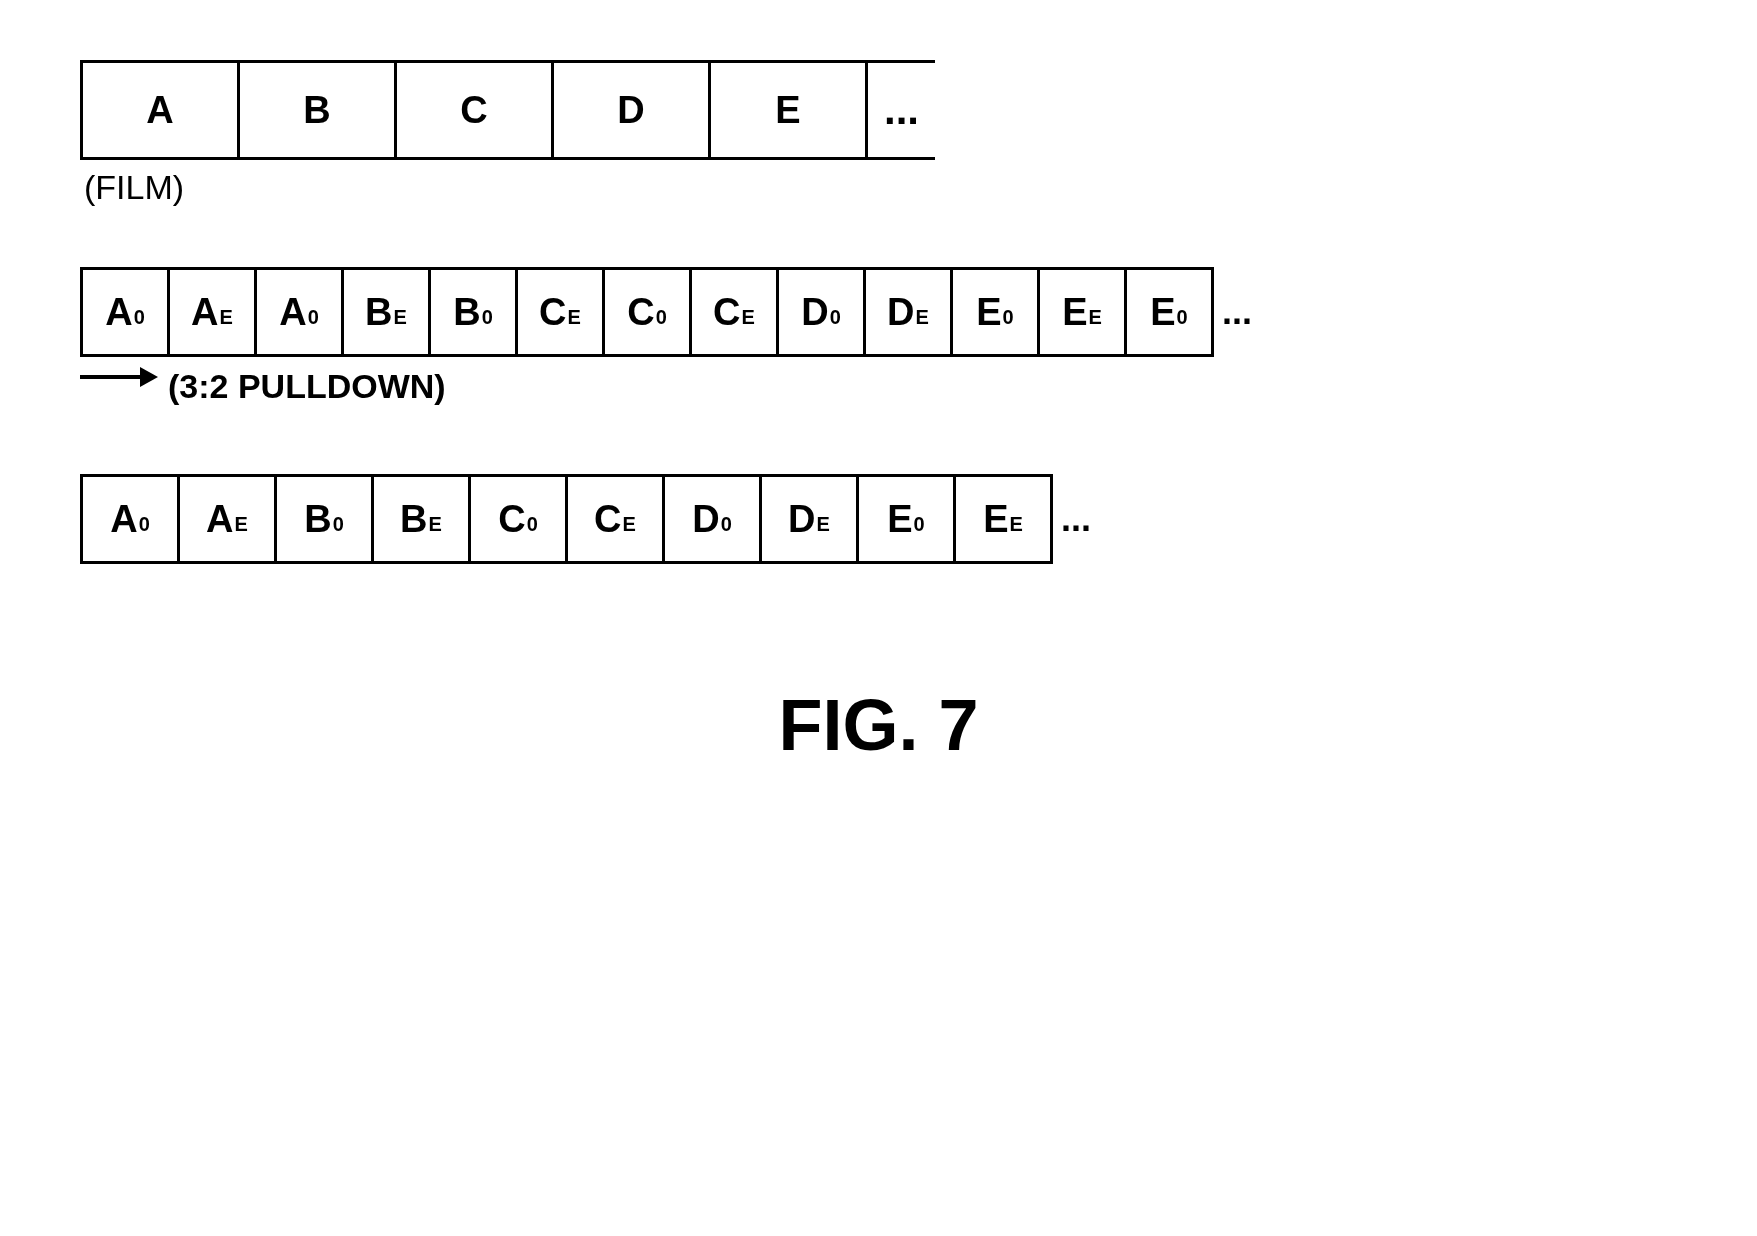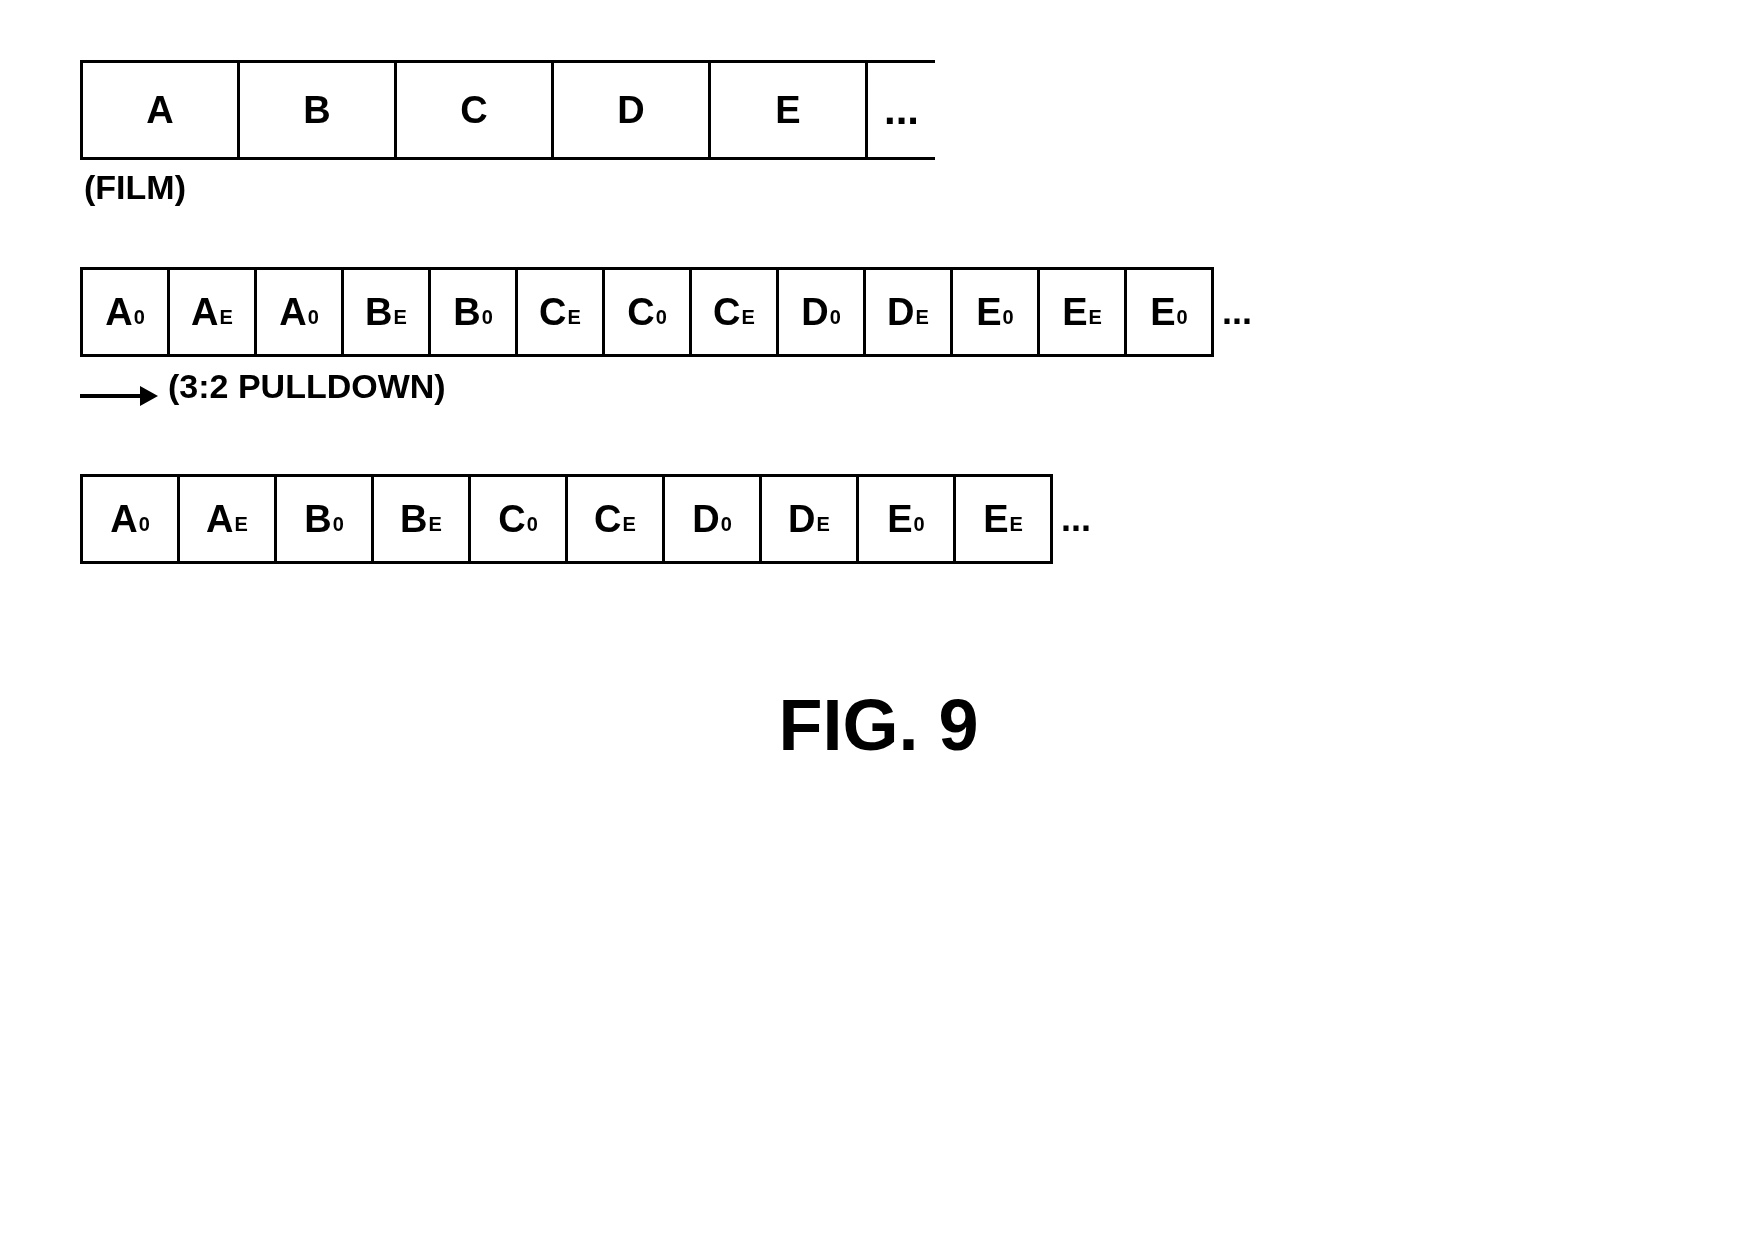--- a/index.html
+++ b/index.html
@@ -50,29 +50,29 @@
     
     .film-cell {
       width: 160px;
       height: 100px;
       font-size: 48px;
     }
 
     
     .row-label {
       font-size: 34px;
-      font-weight: 700;
+      font-weight: 400;
       margin-top: 8px;
       padding-left: 4px;
     }
 
     
     .arrow-label-row {
       display: flex;
-      align-items: flex-end;
+      align-items: flex-start;
       margin-top: 10px;
       margin-bottom: 8px;
     }
 
     .arrow {
       display: flex;
       align-items: center;
       margin-right: 10px;
     }
 
@@ -372,15 +372,15 @@
             <span class="cell-sub">E</span>
           </span>
       </div>
 
       <div class="ellipsis-cell">
         <span>...</span>
       </div>
     </div>
   </div>
 
-  <div class="fig-label">FIG. 9</div>
+  <div class="fig-label">FIG. 7</div>
 
 </div>
 
 </body></html>

